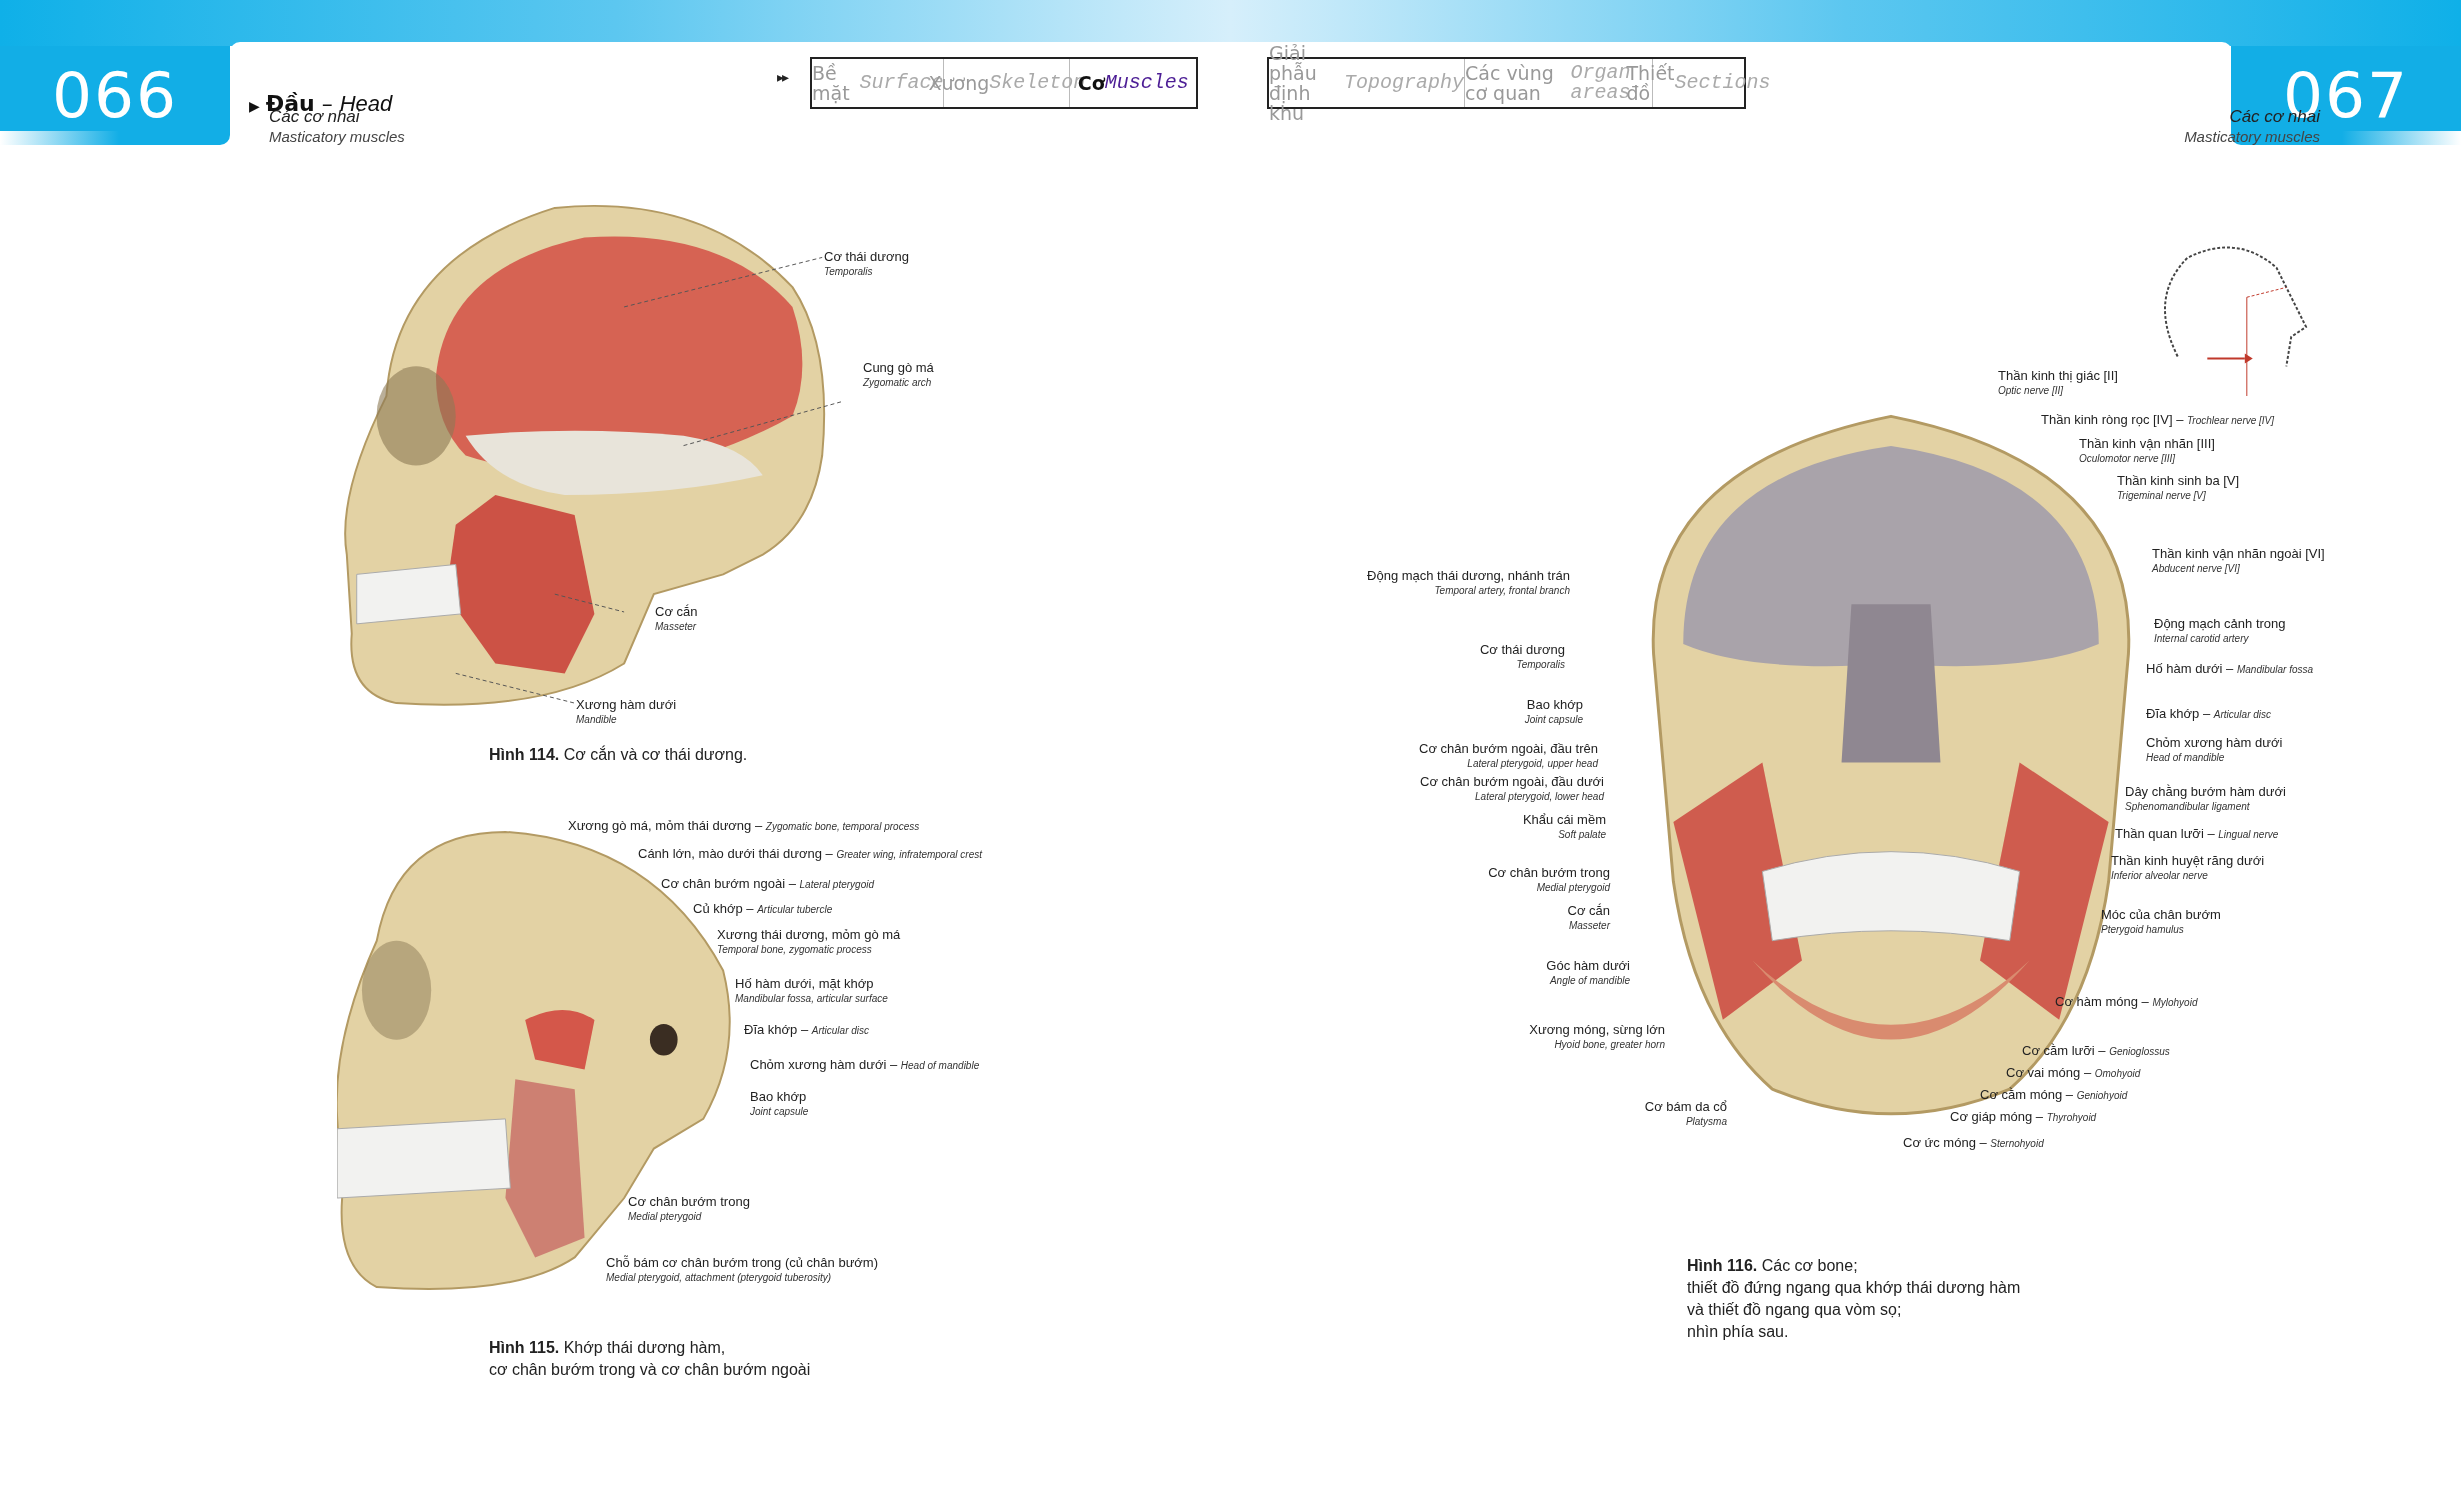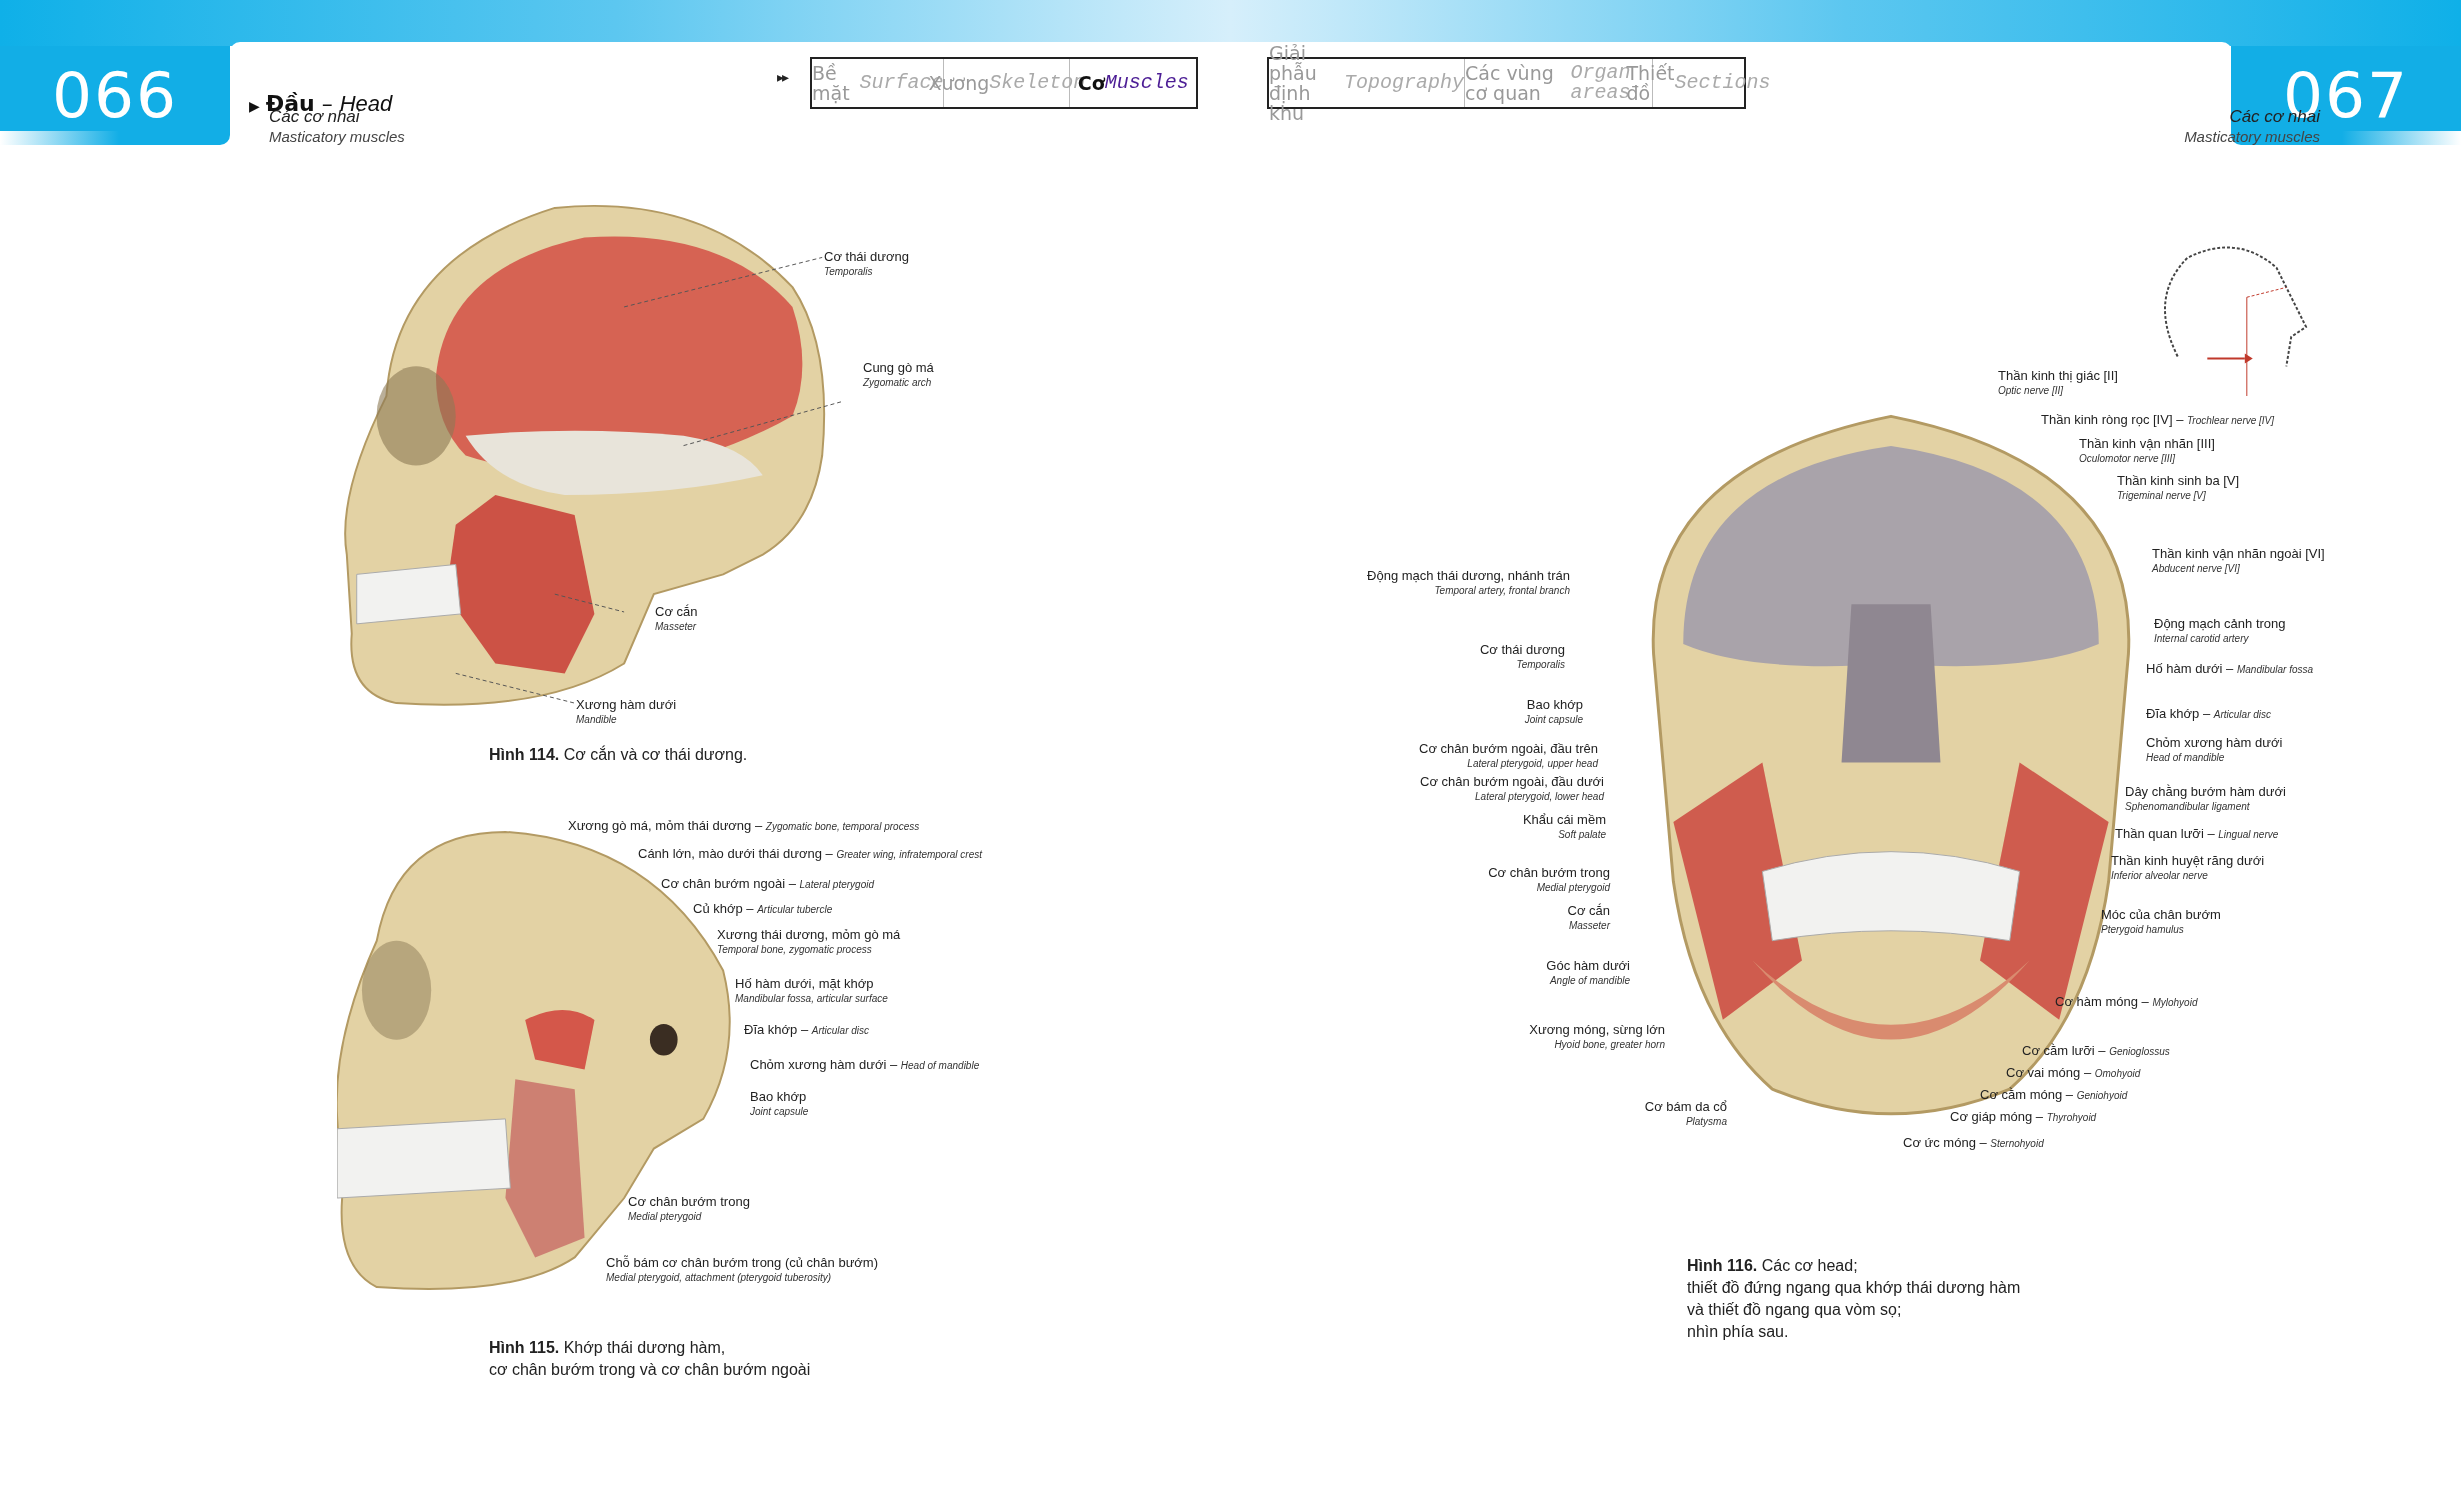--- a/index.html
+++ b/index.html
@@ -259,14 +259,14 @@
     <div class="en">Pterygoid hamulus</div>
   </div>
 <div class="lbl" style="left:2055px;top:994px"><span>Cơ hàm móng</span> – <span class="en">Mylohyoid</span></div>
 
 <div class="lbl" style="left:2022px;top:1043px"><span>Cơ cằm lưỡi</span> – <span class="en">Genioglossus</span></div>
 <div class="lbl" style="left:2006px;top:1065px"><span>Cơ vai móng</span> – <span class="en">Omohyoid</span></div>
 <div class="lbl" style="left:1980px;top:1087px"><span>Cơ cằm móng</span> – <span class="en">Geniohyoid</span></div>
 <div class="lbl" style="left:1950px;top:1109px"><span>Cơ giáp móng</span> – <span class="en">Thyrohyoid</span></div>
 <div class="lbl" style="left:1903px;top:1135px"><span>Cơ ức móng</span> – <span class="en">Sternohyoid</span></div>
 
-<div class="caption" style="left:1687px;top:1255px"><b>Hình 116.</b><span> Các cơ head;</span><br><span>thiết đồ đứng ngang qua khớp thái dương hàm</span><br><span>và thiết đồ ngang qua vòm sọ;</span><br><span>nhìn phía sau.</span></div>
+<div class="caption" style="left:1687px;top:1255px"><b>Hình 116.</b><span> Các cơ bone;</span><br><span>thiết đồ đứng ngang qua khớp thái dương hàm</span><br><span>và thiết đồ ngang qua vòm sọ;</span><br><span>nhìn phía sau.</span></div>
 
 
 </body></html>

